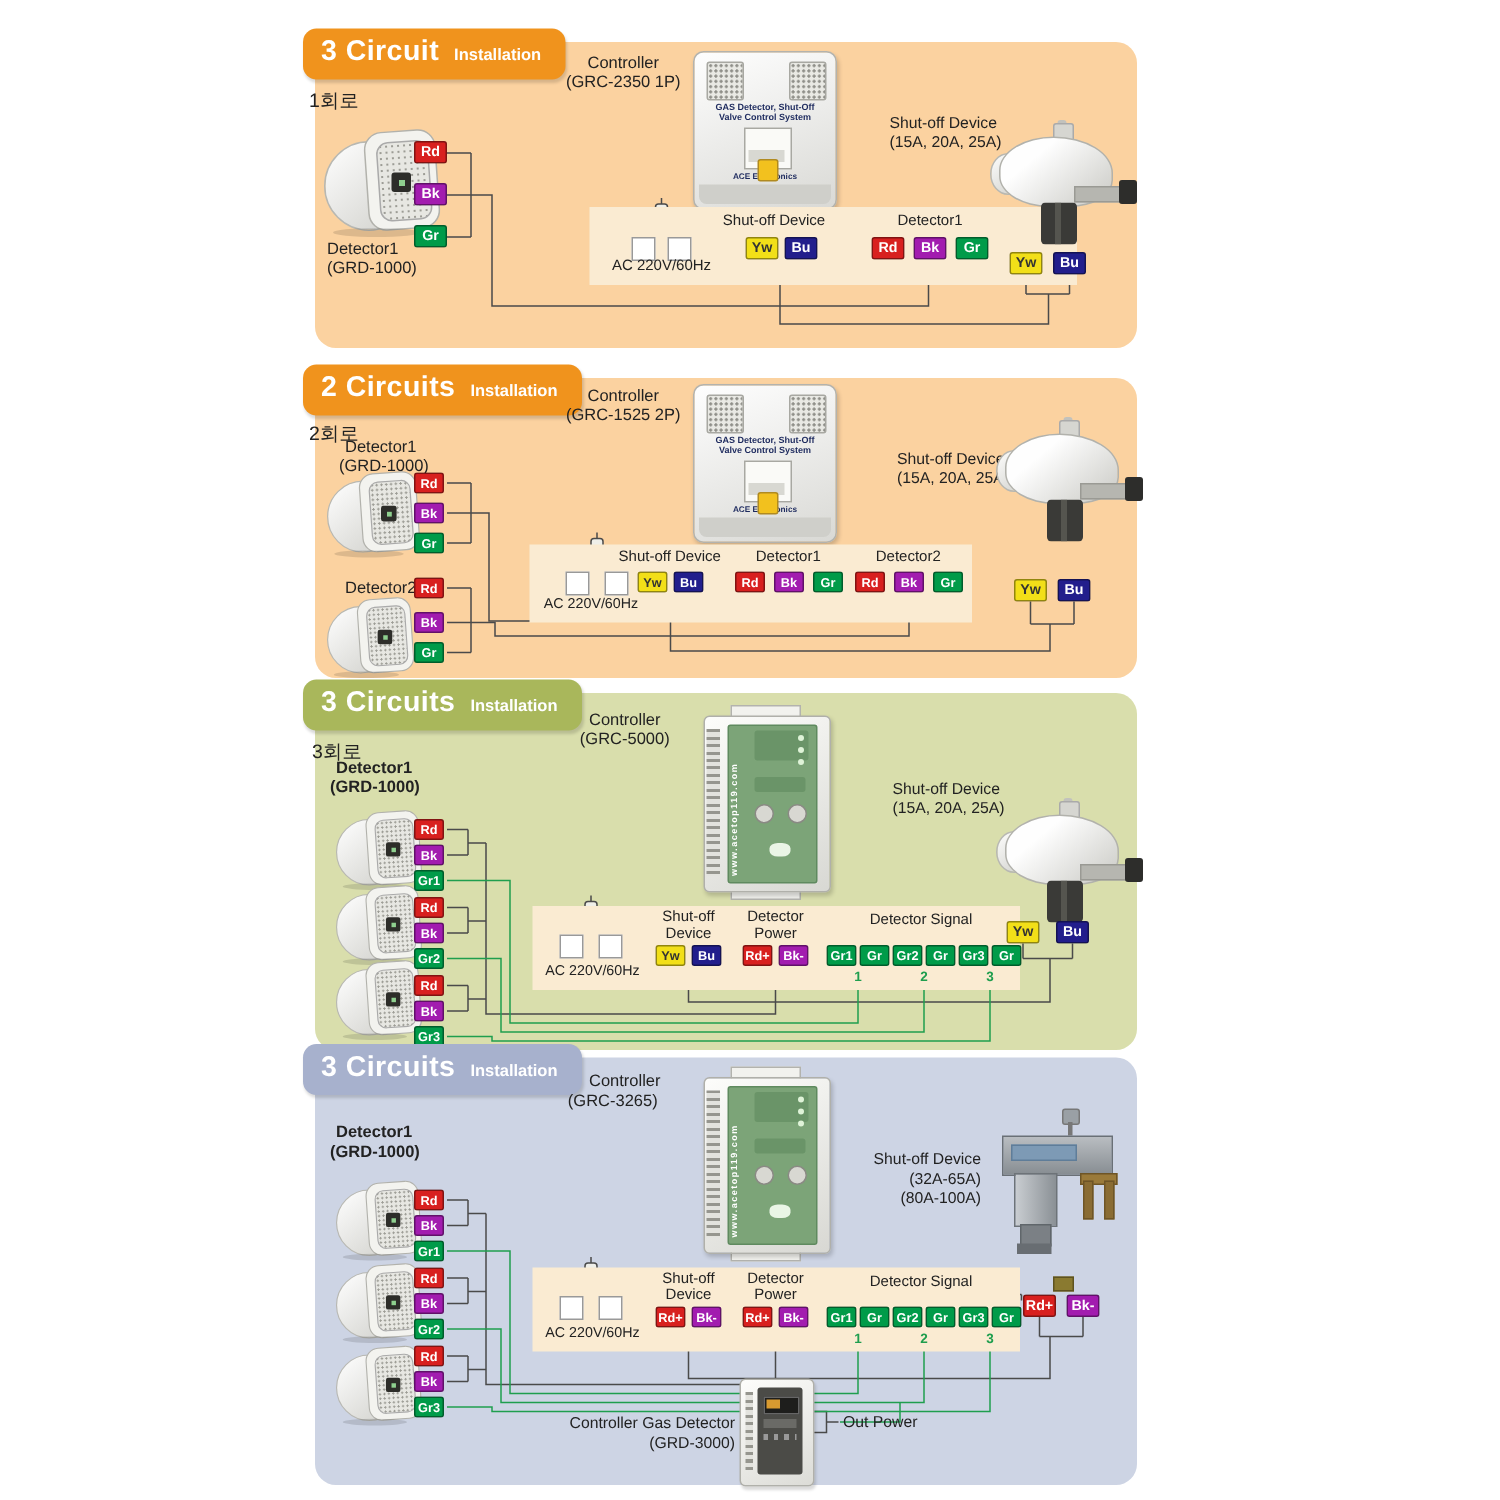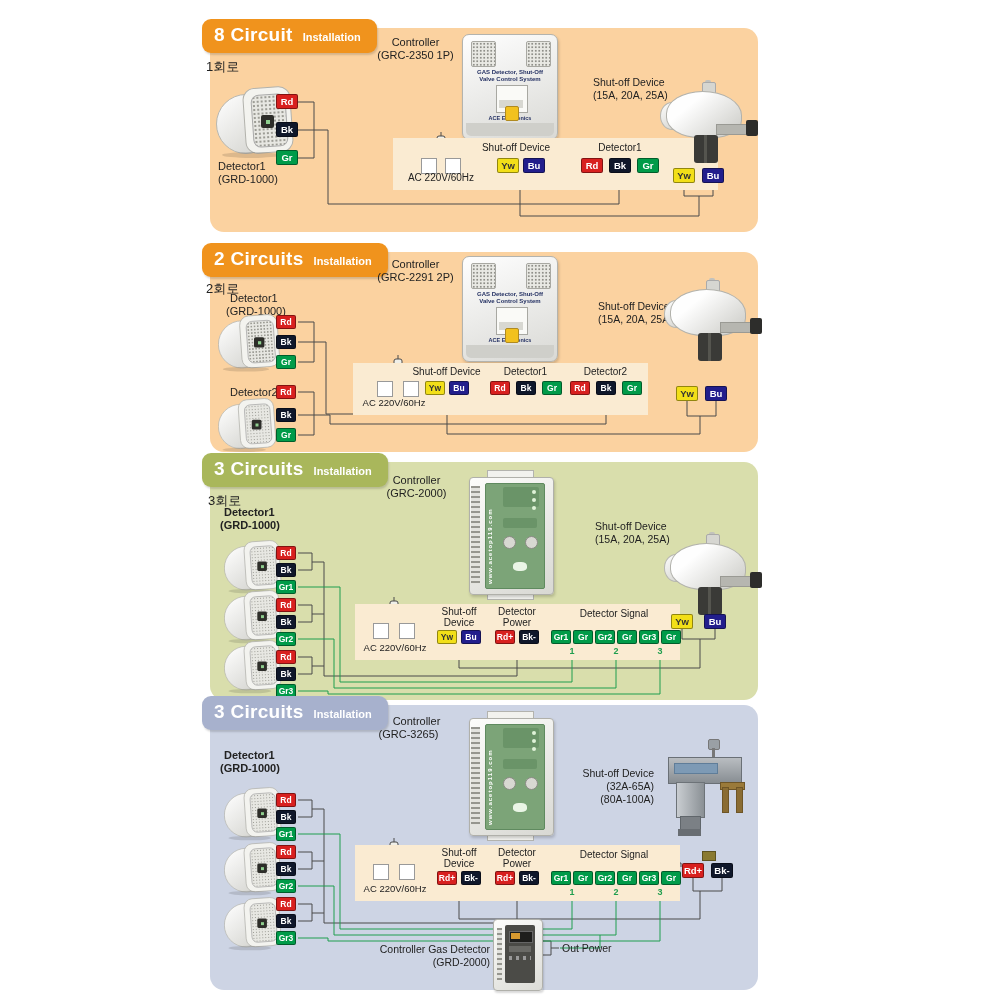--- a/index.html
+++ b/index.html
@@ -12,21 +12,21 @@
   .h-orange{background:#F0931D}.h-olive{background:#A9B75B}.h-blue{background:#A7B1CD}
   .hdr .t1{font-size:19px;font-weight:bold;color:#fff;letter-spacing:.3px}
   .hdr .t2{font-size:11px;font-weight:bold;color:#fff}
   .circuit{position:absolute;font-size:13px;color:#222}
   .lbl{position:absolute;font-size:11px;color:#222;line-height:13px}
   .lbl.b{font-weight:bold}
   .vlabel{position:absolute;font-size:10.5px;color:#222;line-height:13px}
   .r{text-align:right}.c{text-align:center}
   .tag{position:absolute;width:22px;height:15px;border-radius:2px;font-size:9.5px;font-weight:bold;display:flex;align-items:center;justify-content:center;color:#fff;border:1px solid rgba(0,0,0,.4);box-sizing:border-box}
   .tag.sm{width:20px;height:14px;font-size:8.5px}
-  .rd{background:#D8201F}.bk{background:#0f172a}.gr{background:#009B49}
+  .rd{background:#D8201F}.bk{background:#a21caf}.gr{background:#009B49}
   .yw{background:#F2DF18;color:#333}.bu{background:#221E8C}
   .wirebox{position:absolute;background:#FAEBD2}
   .sq{position:absolute;width:16px;height:16px;background:#fff;border:1px solid #999;box-sizing:border-box}
   .glabel{position:absolute;font-size:10px;color:#222;text-align:center;line-height:11px}
   .num{position:absolute;font-size:9px;color:#1F9E4E;font-weight:bold;text-align:center;width:16px}
   svg.wires{position:absolute;left:0;top:0;pointer-events:none}
   
   .gdet{position:absolute;width:80px;height:72px}
   .gdet .back{position:absolute;left:0;top:8px;width:58px;height:58px;background:linear-gradient(140deg,#fff,#cfcfca);border:1px solid #b8b8b2;border-radius:50%}
   .gdet .front{position:absolute;left:28px;top:1px;width:46px;height:64px;background:#f3f3ef;border:1px solid #b2b2ac;border-radius:12px;transform:rotate(-4deg)}
@@ -90,21 +90,21 @@
   .idet .disp{position:absolute;left:15px;top:11px;width:22px;height:10px;background:#1e1e1c;border:1px solid #666}
   .idet .amber{position:absolute;left:17px;top:13px;width:9px;height:6px;background:#d89a30}
   .idet .keys{position:absolute;left:15px;top:26px;width:22px;height:6px;background:#6a6a66}
   .idet .dots{position:absolute;left:15px;top:36px;width:22px;height:4px;background:repeating-linear-gradient(90deg,#999 0 3px,rgba(0,0,0,0) 3px 7px)}
 </style>
 </head>
 <body>
 
 <div class="panel p-orange" style="top:28px;height:204px">
   <div class="hdr h-orange">
-    <span class="t1">8 Circuit</span>
+    <span class="t1">3 Circuit</span>
     <span class="t2">Installation</span>
   </div>
   <span class="circuit" style="left:-4px;top:30px">1회로</span>
 
   <svg class="wires" width="548" height="204">
     <g stroke="#4a4a4a" fill="none" stroke-width="1">
       <path d="M88,74 H104 M88,102 H104 M88,130 H104 M104,74 V130"></path>
       <path d="M104,102 H118 V176 H409 V153"></path>
       <path d="M381,145 V153 M409,145 V153 M437,145 V153 M381,153 H437"></path>
       <path d="M297,145 V153 M323,145 V153 M297,153 H323"></path>
@@ -218,21 +218,21 @@
     <div class="grille"></div>
       <div class="csq"></div>
     <div class="cdot"></div>
       <div class="shd"></div>
   </div>
   <span class="tag sm rd" style="left:66px;top:133px">Rd</span>
   <span class="tag sm bk" style="left:66px;top:156px">Bk</span>
   <span class="tag sm gr" style="left:66px;top:176px">Gr</span>
 
   <div class="lbl c" style="left:163px;top:6px;width:85px">Controller</div>
-  <div class="lbl c" style="left:163px;top:19px;width:85px">(GRC-2291 2P)</div>
+  <div class="lbl c" style="left:163px;top:19px;width:85px">(GRC-1525 2P)</div>
   <div class="ctrl1525" style="left:252px;top:4px">
     <div class="gri g1"></div>
     <div class="gri g2"></div>
     <div class="ftext">
       <span>GAS Detector, Shut-Off</span><br>
       <span>Valve Control System</span>
     </div>
     <div class="win">
         <div class="winrow"></div>
       </div>
@@ -331,21 +331,21 @@
   <span class="tag sm bk" style="left:66px;top:101px">Bk</span>
   <span class="tag sm gr" style="left:66px;top:118px">Gr1</span>
   <span class="tag sm rd" style="left:66px;top:136px">Rd</span>
   <span class="tag sm bk" style="left:66px;top:153px">Bk</span>
   <span class="tag sm gr" style="left:66px;top:170px">Gr2</span>
   <span class="tag sm rd" style="left:66px;top:188px">Rd</span>
   <span class="tag sm bk" style="left:66px;top:205px">Bk</span>
   <span class="tag sm gr" style="left:66px;top:222px">Gr3</span>
 
   <div class="lbl c" style="left:164px;top:12px;width:85px">Controller</div>
-  <div class="lbl c" style="left:164px;top:25px;width:85px">(GRC-2000)</div>
+  <div class="lbl c" style="left:164px;top:25px;width:85px">(GRC-5000)</div>
   <div class="ctrl3000" style="left:253px;top:8px">
     <div class="flange ft"></div>
     <div class="flange fb"></div>
     <div class="bdy"></div>
     <div class="rib"></div>
     <div class="face"></div>
     <div class="site">www.acetop119.com</div>
     <div class="fhead"></div>
     <div class="led" style="top:20px"></div>
     <div class="led" style="top:28px"></div>
@@ -523,21 +523,21 @@
       <div class="f2"></div>
     <div class="vc"></div>
       <div class="vf"></div>
       <div class="vb"></div>
   </div>
   <div class="nut" style="left:492px;top:146px"></div>
   <span class="tag rd" style="left:472px;top:158px">Rd+</span>
   <span class="tag bk" style="left:501px;top:158px">Bk-</span>
 
   <div class="vlabel r" style="left:160px;top:238px;width:120px">Controller Gas Detector</div>
-  <div class="vlabel r" style="left:160px;top:251px;width:120px">(GRD-2000)</div>
+  <div class="vlabel r" style="left:160px;top:251px;width:120px">(GRD-3000)</div>
   <div class="idet" style="left:283px;top:214px">
     <div class="rib"></div>
     <div class="face"></div>
     <div class="disp"></div>
     <div class="amber"></div>
     <div class="keys"></div>
     <div class="dots"></div>
   </div>
   <div class="vlabel" style="left:352px;top:237px">Out Power</div>
 </div>

